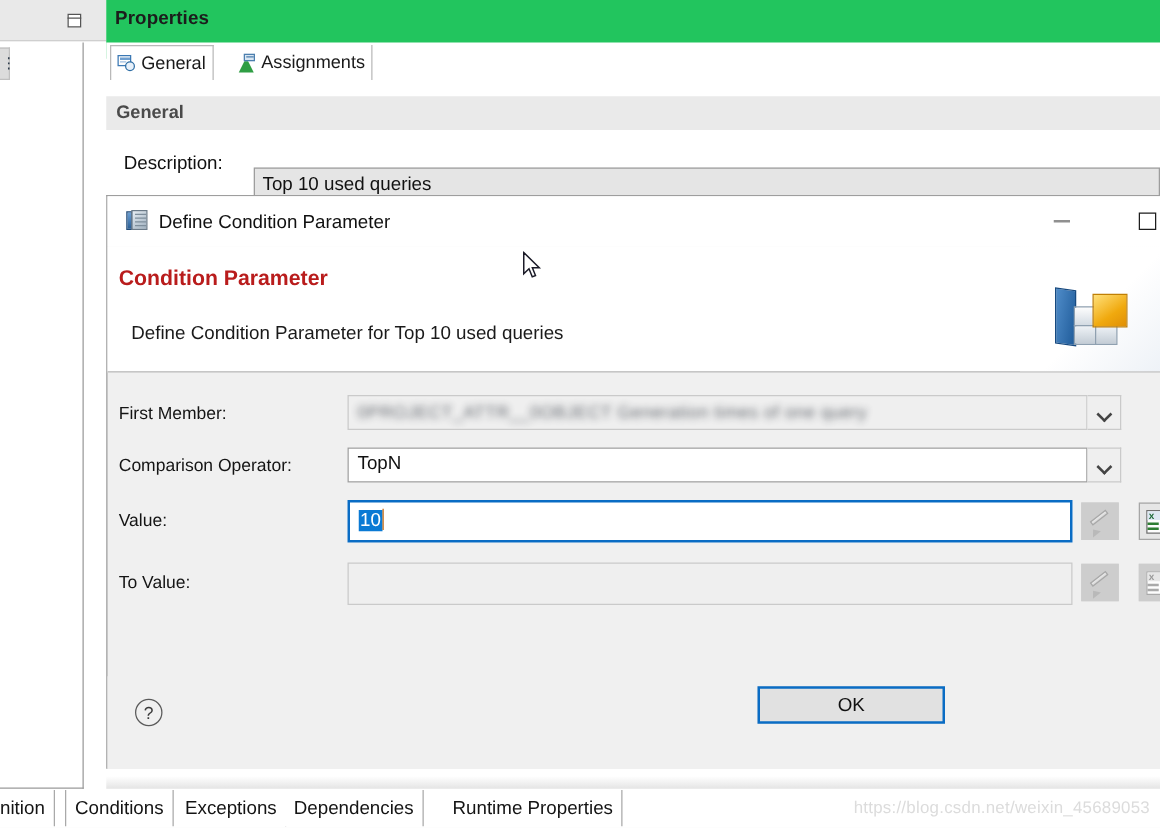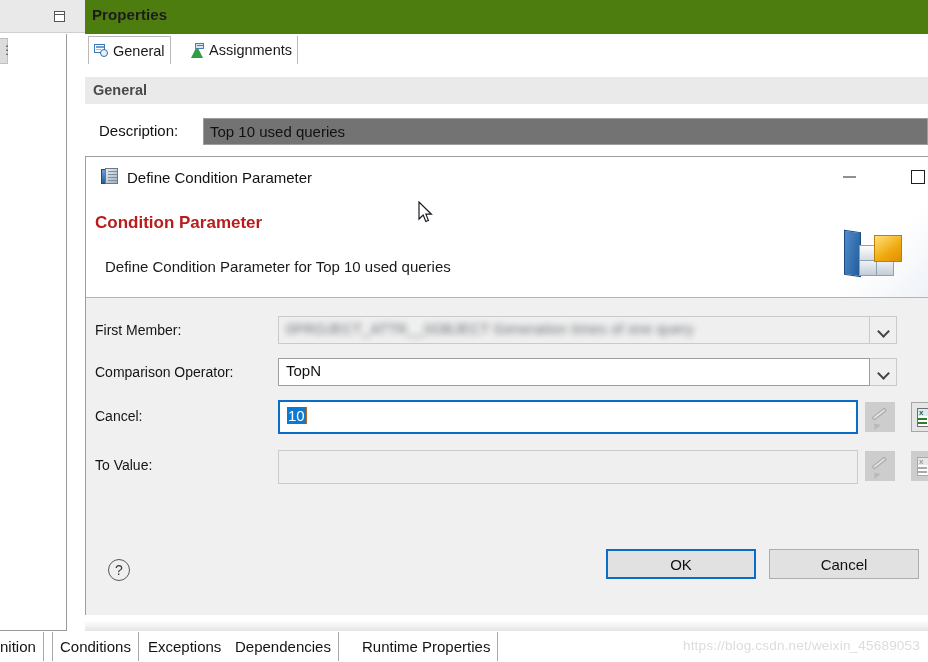--- a/index.html
+++ b/index.html
@@ -43,21 +43,21 @@
     font-size: 12px; color: #2f3d4c; position: absolute; left: 1px; top: 4px;
   }
 
   
   .props-view {
     position: absolute; left: 85px; top: 0; width: 843px; height: 631px;
     background: #ffffff;
   }
   .props-titlebar {
     position: absolute; left: 0; top: 0; width: 843px; height: 47px;
-    background: #4d7c0f;
+    background: #22c55e;
   }
   .props-title {
     position: absolute; left: 7px; top: 6px;
     font-size: 15px; font-weight: bold; color: #1c1c1c;
     letter-spacing: .1px;
   }
   .props-tabstrip {
     position: absolute; left: 0; top: 34px; width: 843px; height: 30px;
     background: #ffffff;
   }
@@ -124,22 +124,22 @@
   .section-band span {
     position: absolute; left: 8px; top: 5px;
     font-size: 14.5px; font-weight: bold; color: #4a4a4a;
   }
   .desc-row { position: absolute; left: 0; top: 118px; width: 843px; height: 30px; }
   .desc-label {
     position: absolute; left: 14px; top: 4px;
     font-size: 15px; color: #111;
   }
   .desc-input {
-    position: absolute; left: 118px; top: 0px; width: 725px; height: 27px;
-    background: #737373; border: 1px solid #9d9d9d;
+    position: absolute; left: 118px; top: 16px; width: 725px; height: 27px;
+    background: #e5e5e5; border: 1px solid #9d9d9d;
     font-size: 15px; color: #111; padding: 3px 6px;
     font-family: "Liberation Sans", sans-serif;
   }
   .props-bottom-fade {
     position:absolute; left:0; bottom:0; width:843px; height:10px;
     background: linear-gradient(#ffffff, #e4e4e4);
   }
 
   
   .bottom-strip {
@@ -478,21 +478,21 @@
     </div>
 
     <div class="row-label" style="left:9px; top:207px;">Comparison Operator:</div>
     <div class="fld fld-normal" style="left:192px; top:201px; width:592px;">
       <span>TopN</span>
     </div>
     <div class="combo-arrow" style="left:784px; top:201px;">
       <span class="chev"></span>
     </div>
 
-    <div class="row-label" style="left:9px; top:251px;">Cancel:</div>
+    <div class="row-label" style="left:9px; top:251px;">Value:</div>
     <div class="fld fld-focus" style="left:192px; top:243px; width:580px; height:34px; padding-top:5px;">
       <span class="sel-text">10</span><span class="caret"></span>
     </div>
     <div class="sidebtn" style="left:779px; top:245px;">
       <span class="pencil dim">
         <span class="body"></span>
           <span class="tip"></span>
       </span>
     </div>
     <div class="sidebtn framed" style="left:825px; top:245px;">
@@ -523,23 +523,20 @@
       </span>
     </div>
 
     <div class="dlg-footer">
       <div class="help-btn">
         <span>?</span>
       </div>
       <div class="pbtn default btn-ok">
         <span>OK</span>
       </div>
-      <div class="pbtn btn-cancel">
-        <span>Cancel</span>
-      </div>
     </div>
 
   </div>
 
   <div class="bottom-strip">
     <div class="btab first" style="left:0px;">
       <span>nition</span>
     </div>
     <div class="btab" style="left:141px;">
       <span>Exceptions</span>

